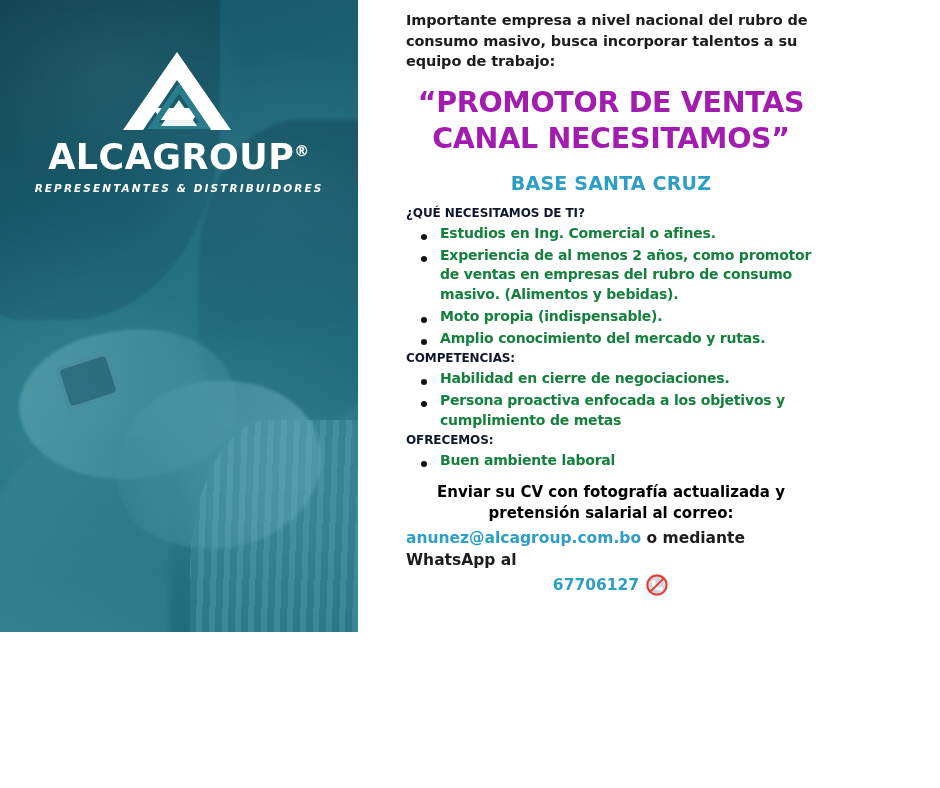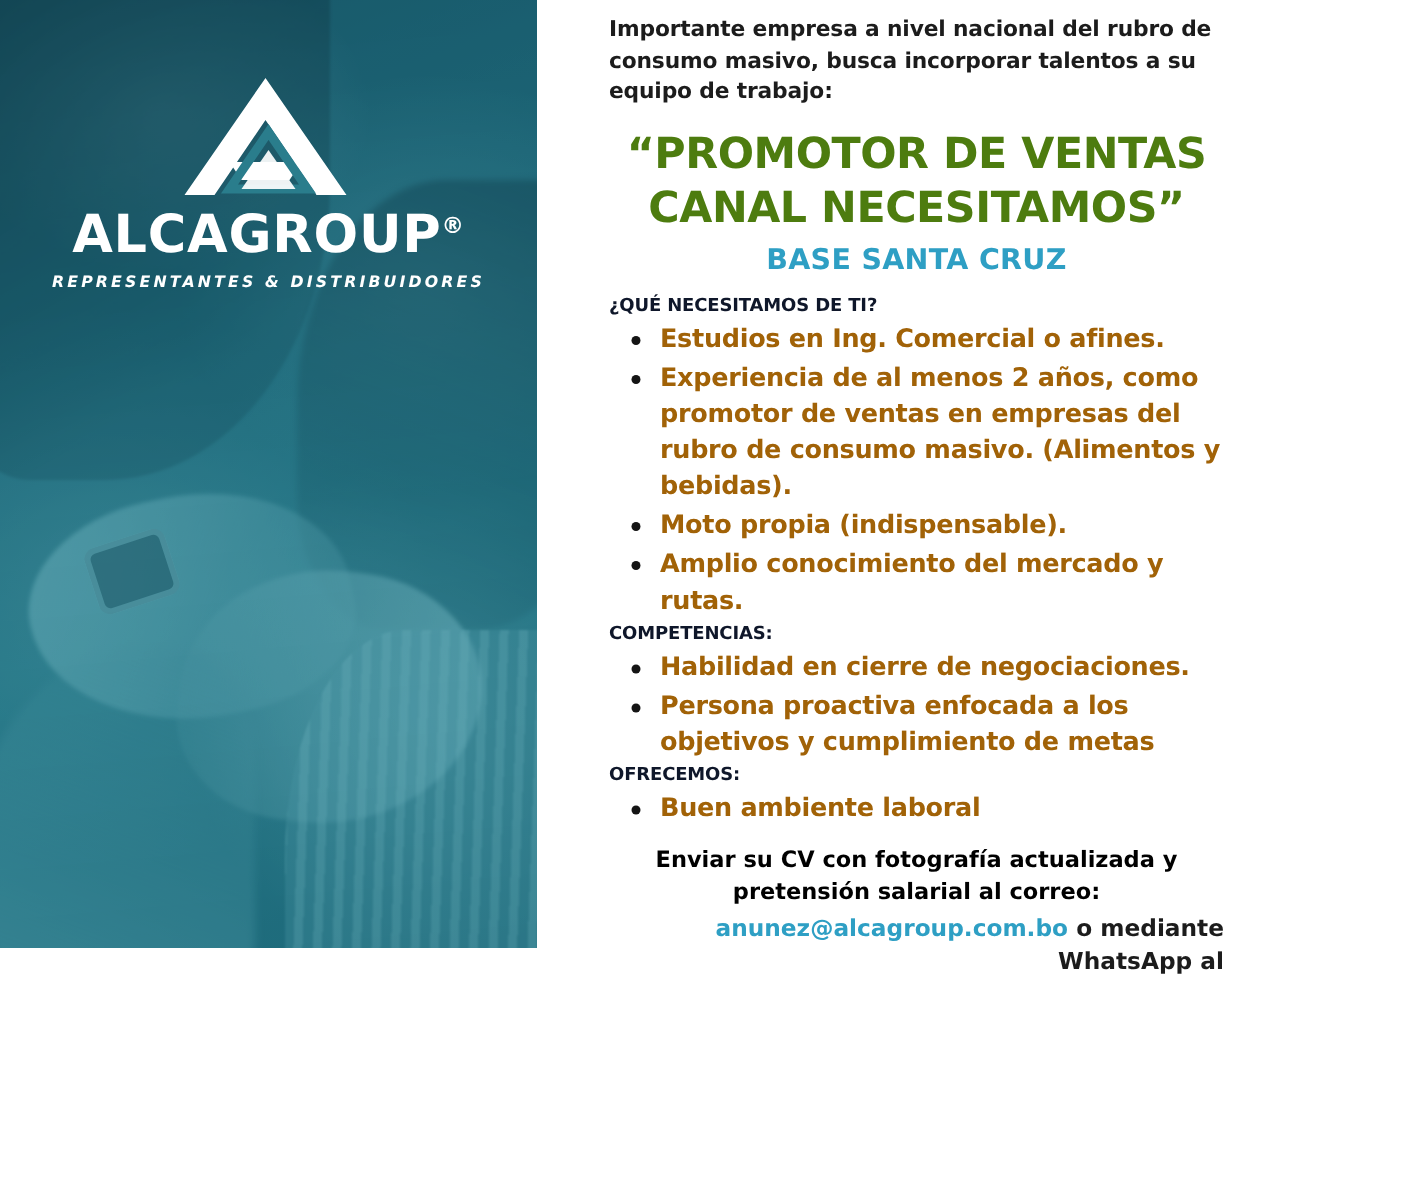--- a/index.html
+++ b/index.html
@@ -154,54 +154,54 @@
   .intro {
     font-size: 14.5px;
     font-weight: 700;
     color: #1c1c1c;
     line-height: 1.42;
     margin-bottom: 13px;
     letter-spacing: -0.1px;
   }
   .headline {
     text-align: center;
-    color: #4d7c0f;
+    color: #a21caf;
     font-weight: 800;
     font-size: 28.5px;
     line-height: 1.28;
     letter-spacing: -0.3px;
   }
   .headline .line2 { display: block; }
   .subheadline {
     text-align: center;
     color: #2e9fc4;
     font-weight: 800;
     font-size: 19px;
     letter-spacing: 0.2px;
-    margin-top: 4px;
+    margin-top: 14px;
     margin-bottom: 12px;
   }
   .section-head {
     font-size: 12px;
     font-weight: 700;
     color: #0f172a;
     margin: 2px 0 4px;
     letter-spacing: -0.1px;
   }
   ul.req {
     list-style: none;
     margin: 0 0 2px 0;
     padding: 0;
   }
   ul.req li {
     position: relative;
     padding-left: 34px;
-    font-size: 17px;
-    font-weight: 700;
-    color: #a16207;
+    font-size: 14px;
+    font-weight: 700;
+    color: #15803d;
     line-height: 1.42;
     margin-bottom: 2px;
     letter-spacing: -0.2px;
   }
   ul.req li::before {
     content: "";
     position: absolute;
     left: 15px;
     top: 10px;
     width: 6px;
@@ -212,21 +212,21 @@
   .footer {
     margin-top: 12px;
     text-align: center;
     font-size: 15px;
     font-weight: 600;
     color: #000000;
     line-height: 1.36;
   }
   .contact-line {
     margin-top: 5px;
-    text-align: right;
+    text-align: left;
     font-size: 15.5px;
     font-weight: 700;
     color: #1c1c1c;
     line-height: 1.4;
   }
   .contact-link {
     color: #2e9fc4;
     text-decoration: none;
     font-weight: 700;
   }
@@ -305,15 +305,25 @@
       <li>Buen ambiente laboral</li>
     </ul>
 
     <p class="footer">Enviar su CV con fotografía actualizada y pretensión salarial al correo:</p>
 
     <p class="contact-line">
       <span class="contact-link">anunez@alcagroup.com.bo</span>
       <span>o mediante WhatsApp al</span>
     </p>
 
+    <div class="phone-row">
+      <span class="phone">67706127</span>
+      <svg class="wa-icon" width="24" height="24" viewBox="0 0 24 24">
+        <circle cx="12" cy="12" r="11" fill="#ffffff" stroke="#cfcfcf" stroke-width="0.6"></circle>
+        <path d="M12 3.6c-4.6 0-8.4 3.7-8.4 8.3 0 1.6.5 3.1 1.3 4.4L3.6 20.4l4.3-1.2c1.2.7 2.6 1 4.1 1 4.6 0 8.4-3.7 8.4-8.3S16.6 3.6 12 3.6z" fill="#cfd8dc"></path>
+        <path d="M9.4 7.6c-.2-.5-.4-.5-.6-.5h-.5c-.2 0-.5.1-.8.4-.3.3-1 1-1 2.4s1 2.8 1.2 3c.1.2 2 3.1 4.9 4.2 2.4.9 2.9.7 3.4.7.5 0 1.7-.7 1.9-1.4.2-.7.2-1.2.2-1.4-.1-.1-.3-.2-.5-.3l-1.9-.9c-.3-.1-.5-.2-.7.1l-.7.9c-.1.2-.3.2-.5.1-.3-.1-1.2-.4-2.3-1.4-.9-.8-1.4-1.7-1.6-2-.1-.3 0-.4.1-.6l.4-.5c.1-.2.2-.3.3-.5.1-.2 0-.4 0-.5l-.8-1.8z" fill="#ffffff"></path>
+        <circle cx="12" cy="12" r="9.6" fill="none" stroke="#e53935" stroke-width="2"></circle>
+        <line x1="5.6" y1="18.4" x2="18.4" y2="5.6" stroke="#e53935" stroke-width="2"></line>
+      </svg>
+    </div>
 
   </div>
 </div>
 
 </body></html>

